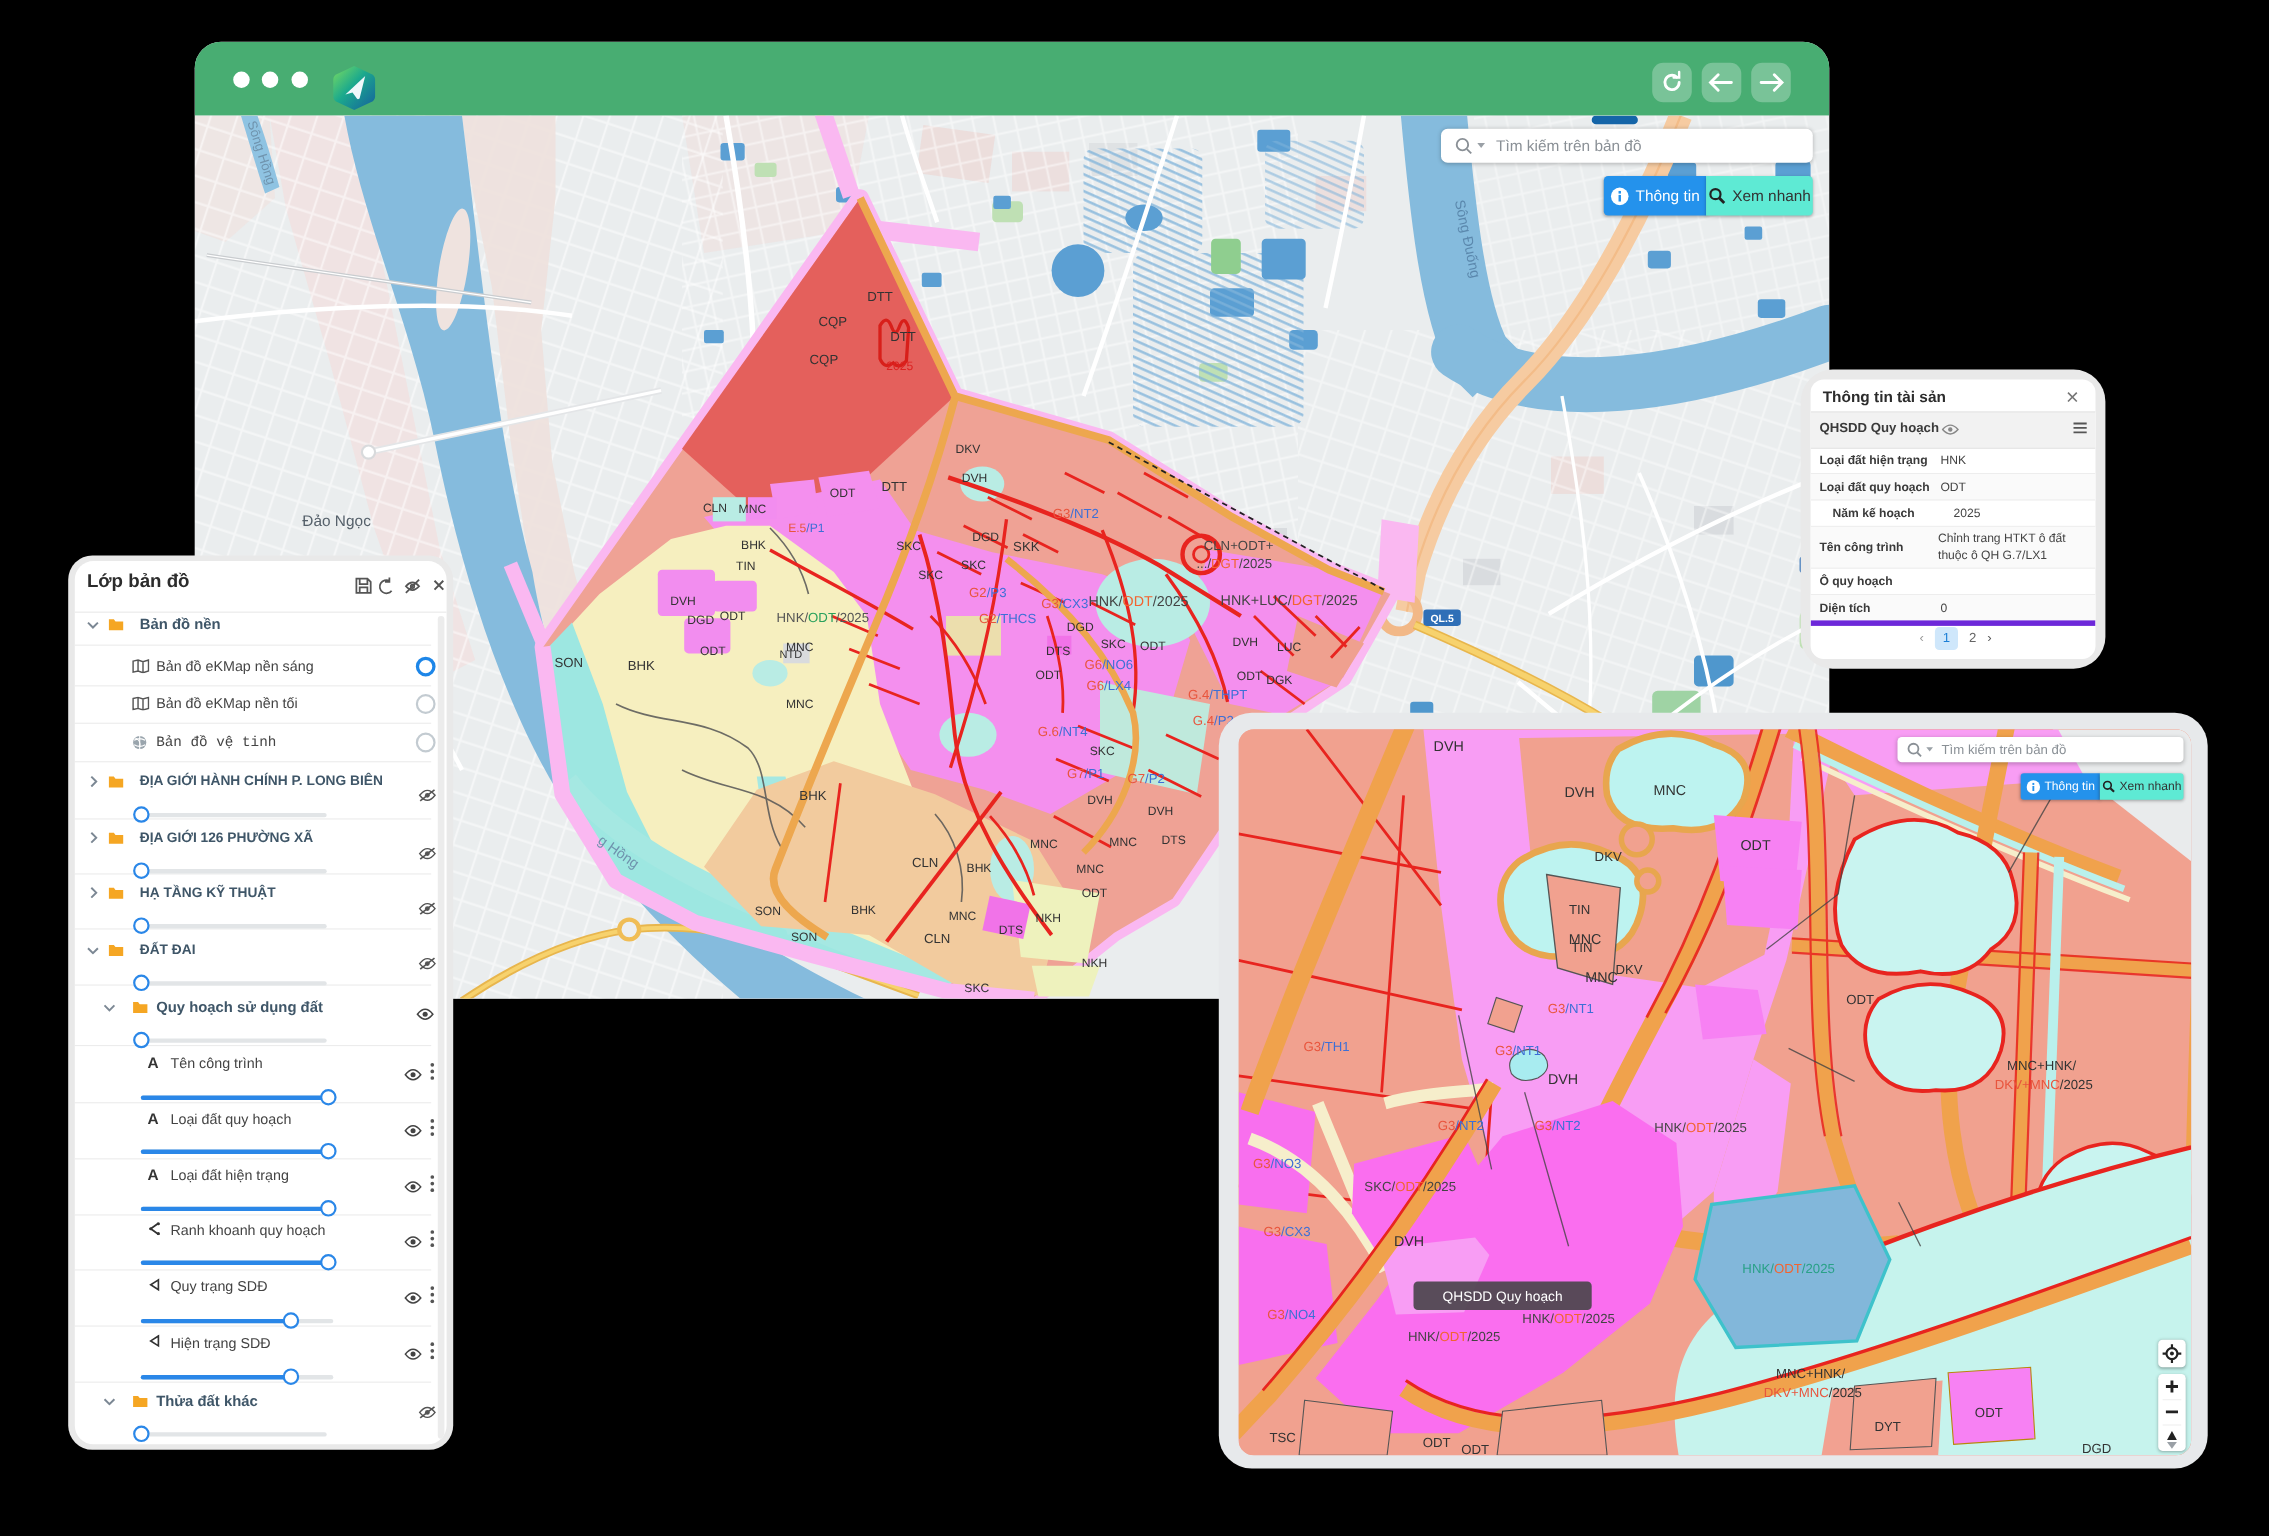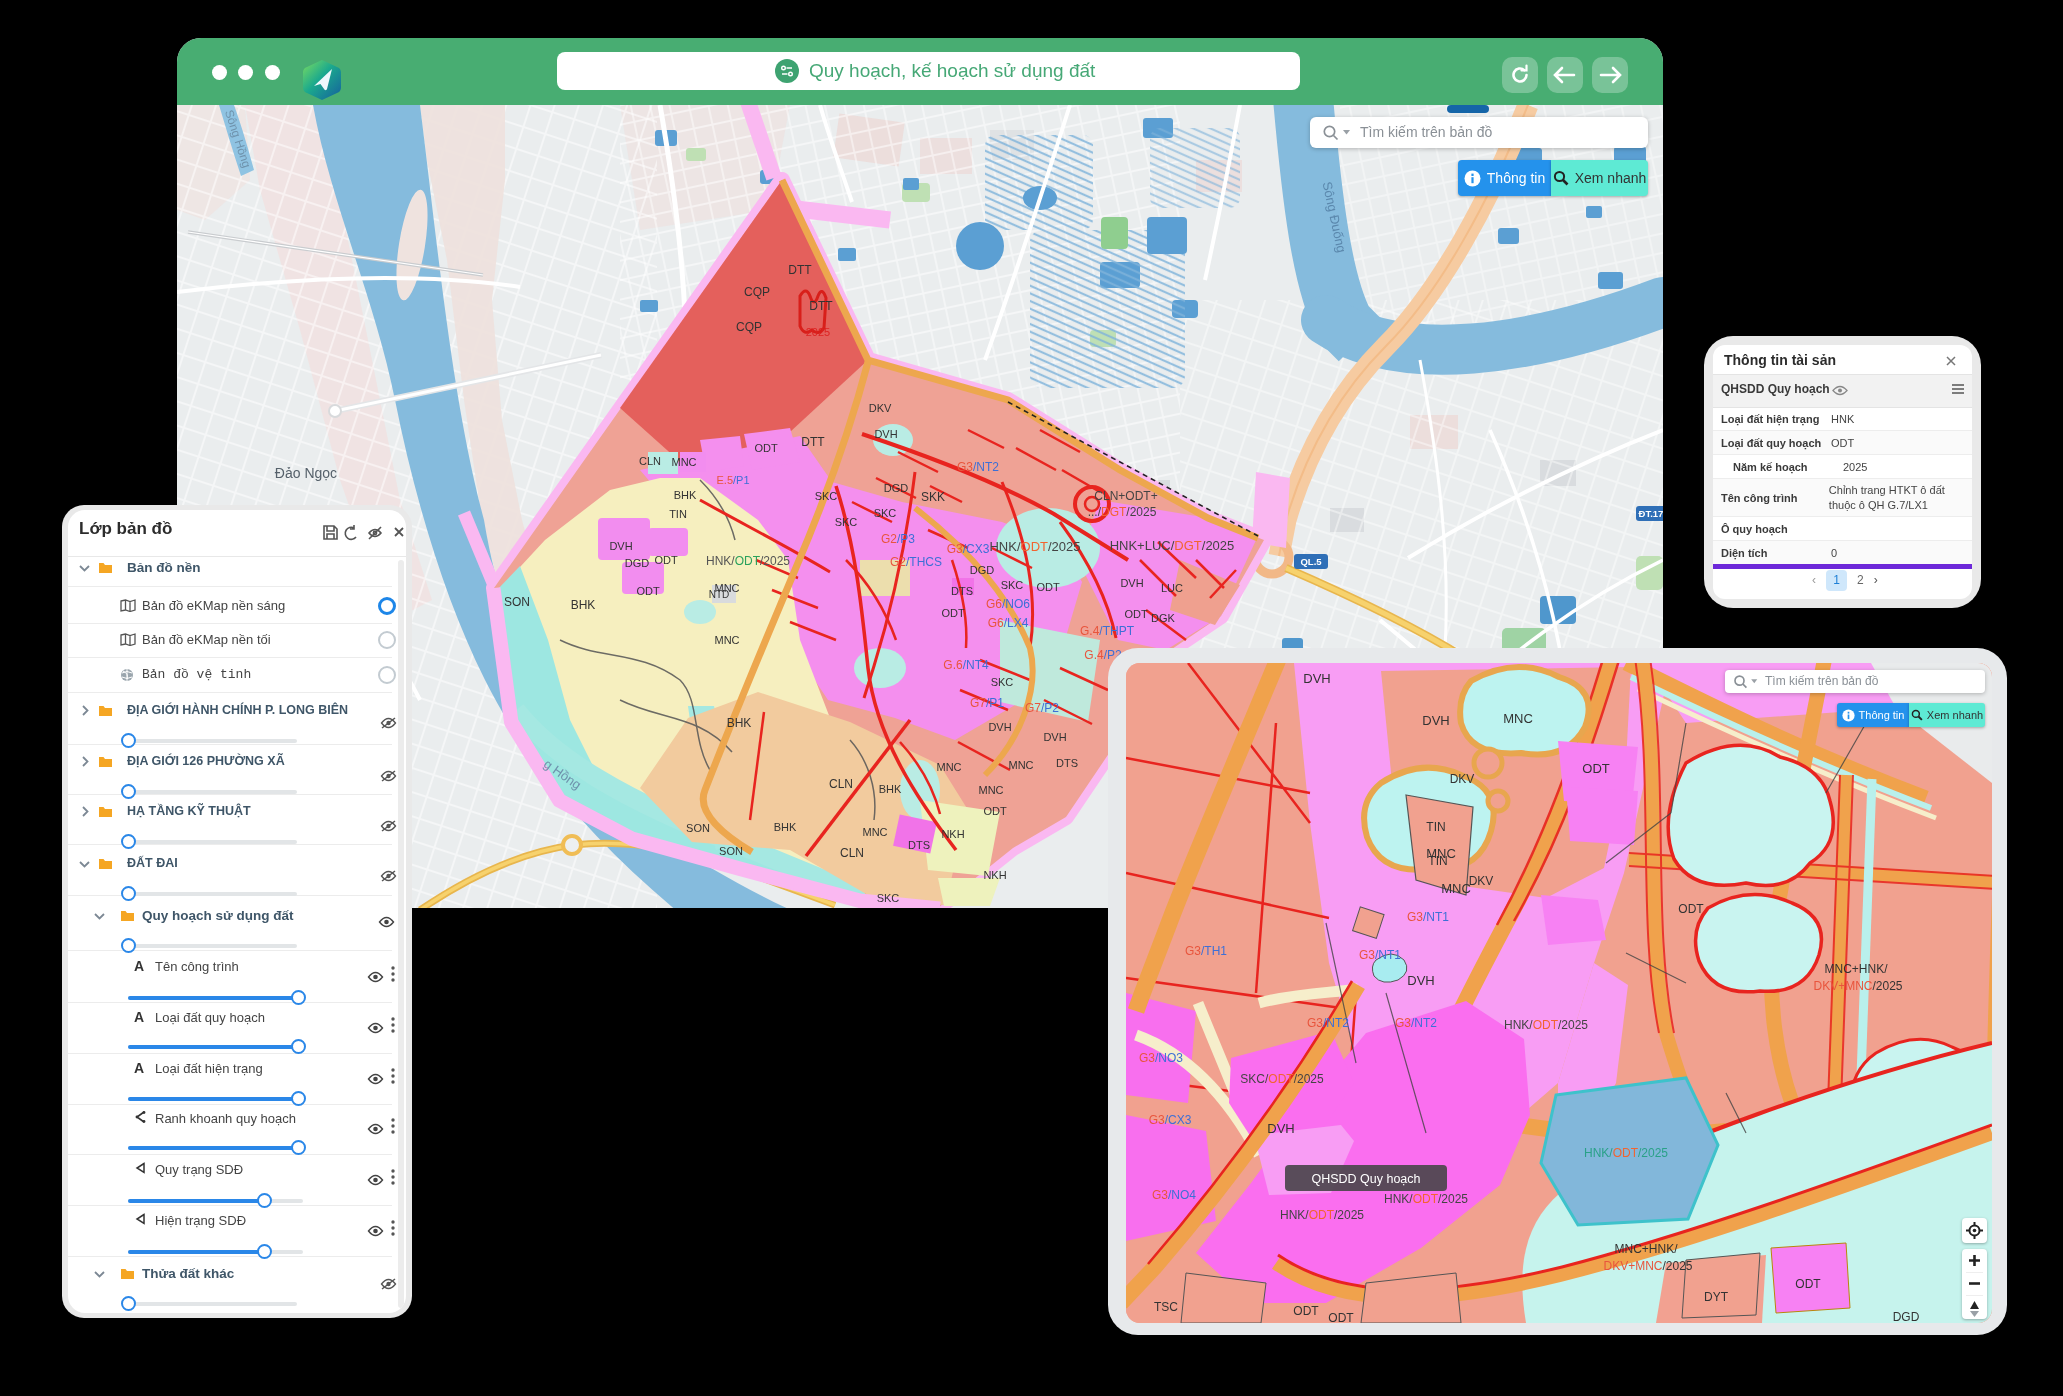--- a/index.html
+++ b/index.html
@@ -50,30 +50,20 @@
         <linearGradient id="lg1" x1="0" y1="0" x2="1" y2="1">
           <stop offset="0" stop-color="#7bdc60"></stop>
             <stop offset="0.45" stop-color="#1ba98d"></stop>
             <stop offset="1" stop-color="#155f9e"></stop>
         </linearGradient>
       </defs>
       <path d="M21,0 L36,7 a6,6 0 0 1 4,5 L40,28 a6,6 0 0 1 -4,5 L21,40 L6,33 a6,6 0 0 1 -4,-5 L2,12 a6,6 0 0 1 4,-5 Z" fill="url(#lg1)"></path>
       <path d="M13,26 L31,9 L26,29 a1.5,1.5 0 0 1 -2.6,0.6 L19.5,24 Z" fill="#eef7fb"></path>
     </svg>
 
-    <div id="headsearch">
-      <div class="ic"></div>
-      <svg class="abs" style="left:222px;top:11px" width="16" height="16" viewBox="0 0 16 16">
-        <circle cx="4.5" cy="5" r="1.8" fill="none" stroke="#fff" stroke-width="1.4"></circle>
-        <line x1="7.5" y1="5" x2="13" y2="5" stroke="#fff" stroke-width="1.4"></line>
-        <line x1="3" y1="11" x2="8.5" y2="11" stroke="#fff" stroke-width="1.4"></line>
-        <circle cx="11.5" cy="11" r="1.8" fill="none" stroke="#fff" stroke-width="1.4"></circle>
-      </svg>
-      <div class="txt">Quy hoạch, kế hoạch sử dụng đất</div>
-    </div>
 
     <div class="hbtn" style="left:1325px;"></div>
     <div class="hbtn" style="left:1370px;"></div>
     <div class="hbtn" style="left:1415px;"></div>
     <svg class="abs" style="left:1325px;top:19px" width="126" height="36" viewBox="0 0 126 36">
       <g stroke="#fff" stroke-width="2.6" fill="none" stroke-linecap="round">
         <path d="M24.5,18 a6.5,6.5 0 1 1 -2.2,-4.9"></path>
         <path d="M24.5,8.5 L24.5,13.5 L19.5,13.5" stroke-width="2.2"></path>
         <path d="M54,18 L72,18 M60,11 L53,18 L60,25"></path>
         <path d="M99,18 L117,18 M111,11 L118,18 L111,25"></path>
@@ -668,21 +658,21 @@
           <path d="M2,11 L15,1" stroke="#555" stroke-width="1.5"></path>
         </g>
       <g id="idots">
           <circle cx="2" cy="2" r="1.7" fill="#555"></circle>
           <circle cx="2" cy="8" r="1.7" fill="#555"></circle>
           <circle cx="2" cy="14" r="1.7" fill="#555"></circle>
         </g>
     </defs>
   </svg>
 
-  <div id="rightpanel" class="abs" style="left:1704px;top:336px;width:277px;height:272px;background:#e9e9e9;border-radius:29px;">
+  <div id="rightpanel" class="abs" style="left:1637px;top:336px;width:277px;height:272px;background:#e9e9e9;border-radius:29px;">
     <div class="abs" style="left:9px;top:9px;width:259px;height:254px;background:#fff;border-radius:12px;overflow:hidden;font-family:'Liberation Sans',sans-serif;">
       <div class="abs" style="left:11px;top:7px;font-size:14px;font-weight:bold;color:#2c2c2c;">Thông tin tài sản</div>
       <svg class="abs" style="left:232px;top:10px" width="12" height="12" viewBox="0 0 12 12">
           <path d="M2,2 l8,8 m0,-8 l-8,8" stroke="#777" stroke-width="1.5"></path>
         </svg>
       <div class="abs" style="left:0px;top:29px;width:259px;height:32px;background:#f2f2f2;border-top:1px solid #e4e4e4;border-bottom:1px solid #e4e4e4;"></div>
       <div class="abs" style="left:8px;top:37px;font-size:12px;font-weight:bold;color:#3a3a3a;">QHSDD Quy hoạch</div>
       <svg class="abs" style="left:119px;top:40px" width="16" height="11" viewBox="0 0 16 11">
           <path d="M1,5.5 q7,-8 14,0 q-7,8 -14,0 z" fill="none" stroke="#888" stroke-width="1.3"></path>
           <circle cx="8" cy="5.5" r="2" fill="#888"></circle>

